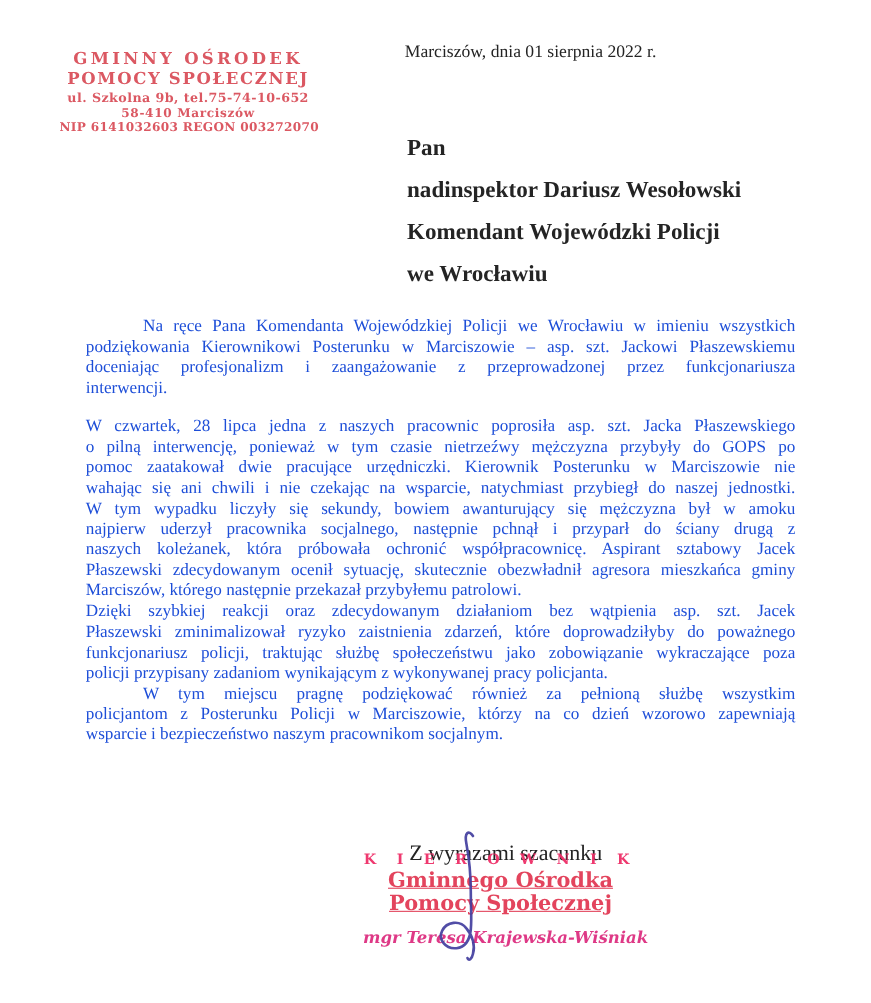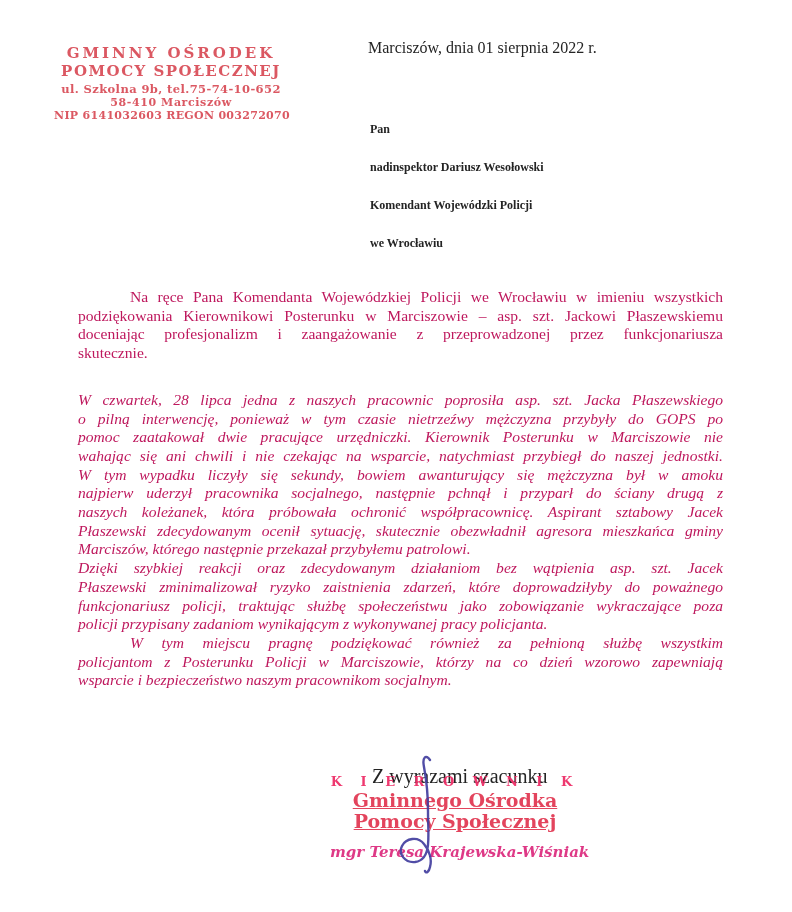--- a/index.html
+++ b/index.html
@@ -35,34 +35,34 @@
   .dateline {
     position: absolute;
     left: 368px; top: 39px;
     font-size: 16px;
   }
 
   
   .addressee {
     position: absolute;
     left: 370px; top: 122px;
-    font-size: 12px;
+    font-size: 21px;
     font-weight: bold;
   }
   .addressee .addr-line { height: 38px; }
 
   
   .body-text {
     position: absolute;
     left: 78px; top: 288px; width: 645px;
     font-size: 15.6px;
     line-height: 18.7px;
-    color: #be185d;
+    color: #1d4ed8;
   }
-  .block + .block { margin-top: 28px; font-style: italic; }
+  .block + .block { margin-top: 16px; }
   .line { text-align: justify; text-align-last: justify; white-space: normal; }
   .line.end { text-align-last: left; }
   .line.indent { text-indent: 52px; }
 
   
   .closing {
     position: absolute;
     left: 372px; top: 765px;
     font-size: 20px;
   }
@@ -120,21 +120,21 @@
     <div class="addr-line">nadinspektor Dariusz Wesołowski</div>
     <div class="addr-line">Komendant Wojewódzki Policji</div>
     <div class="addr-line">we Wrocławiu</div>
   </div>
 
   <div class="body-text">
       <div class="block">
         <div class="line indent">Na ręce Pana Komendanta Wojewódzkiej Policji we Wrocławiu w imieniu wszystkich</div>
         <div class="line">podziękowania Kierownikowi Posterunku w Marciszowie – asp. szt. Jackowi Płaszewskiemu</div>
         <div class="line">doceniając profesjonalizm i zaangażowanie z przeprowadzonej przez funkcjonariusza</div>
-        <div class="line end">skutecznie.</div>
+        <div class="line end">interwencji.</div>
       </div>
       <div class="block">
         <div class="line">W czwartek, 28 lipca jedna z naszych pracownic poprosiła asp. szt. Jacka Płaszewskiego</div>
         <div class="line">o pilną interwencję, ponieważ w tym czasie nietrzeźwy mężczyzna przybyły do GOPS po</div>
         <div class="line">pomoc zaatakował dwie pracujące urzędniczki. Kierownik Posterunku w Marciszowie nie</div>
         <div class="line">wahając się ani chwili i nie czekając na wsparcie, natychmiast przybiegł do naszej jednostki.</div>
         <div class="line">W tym wypadku liczyły się sekundy, bowiem awanturujący się mężczyzna był w amoku</div>
         <div class="line">najpierw uderzył pracownika socjalnego, następnie pchnął i przyparł do ściany drugą z</div>
         <div class="line">naszych koleżanek, która próbowała ochronić współpracownicę. Aspirant sztabowy Jacek</div>
         <div class="line">Płaszewski zdecydowanym ocenił sytuację, skutecznie obezwładnił agresora mieszkańca gminy</div>

